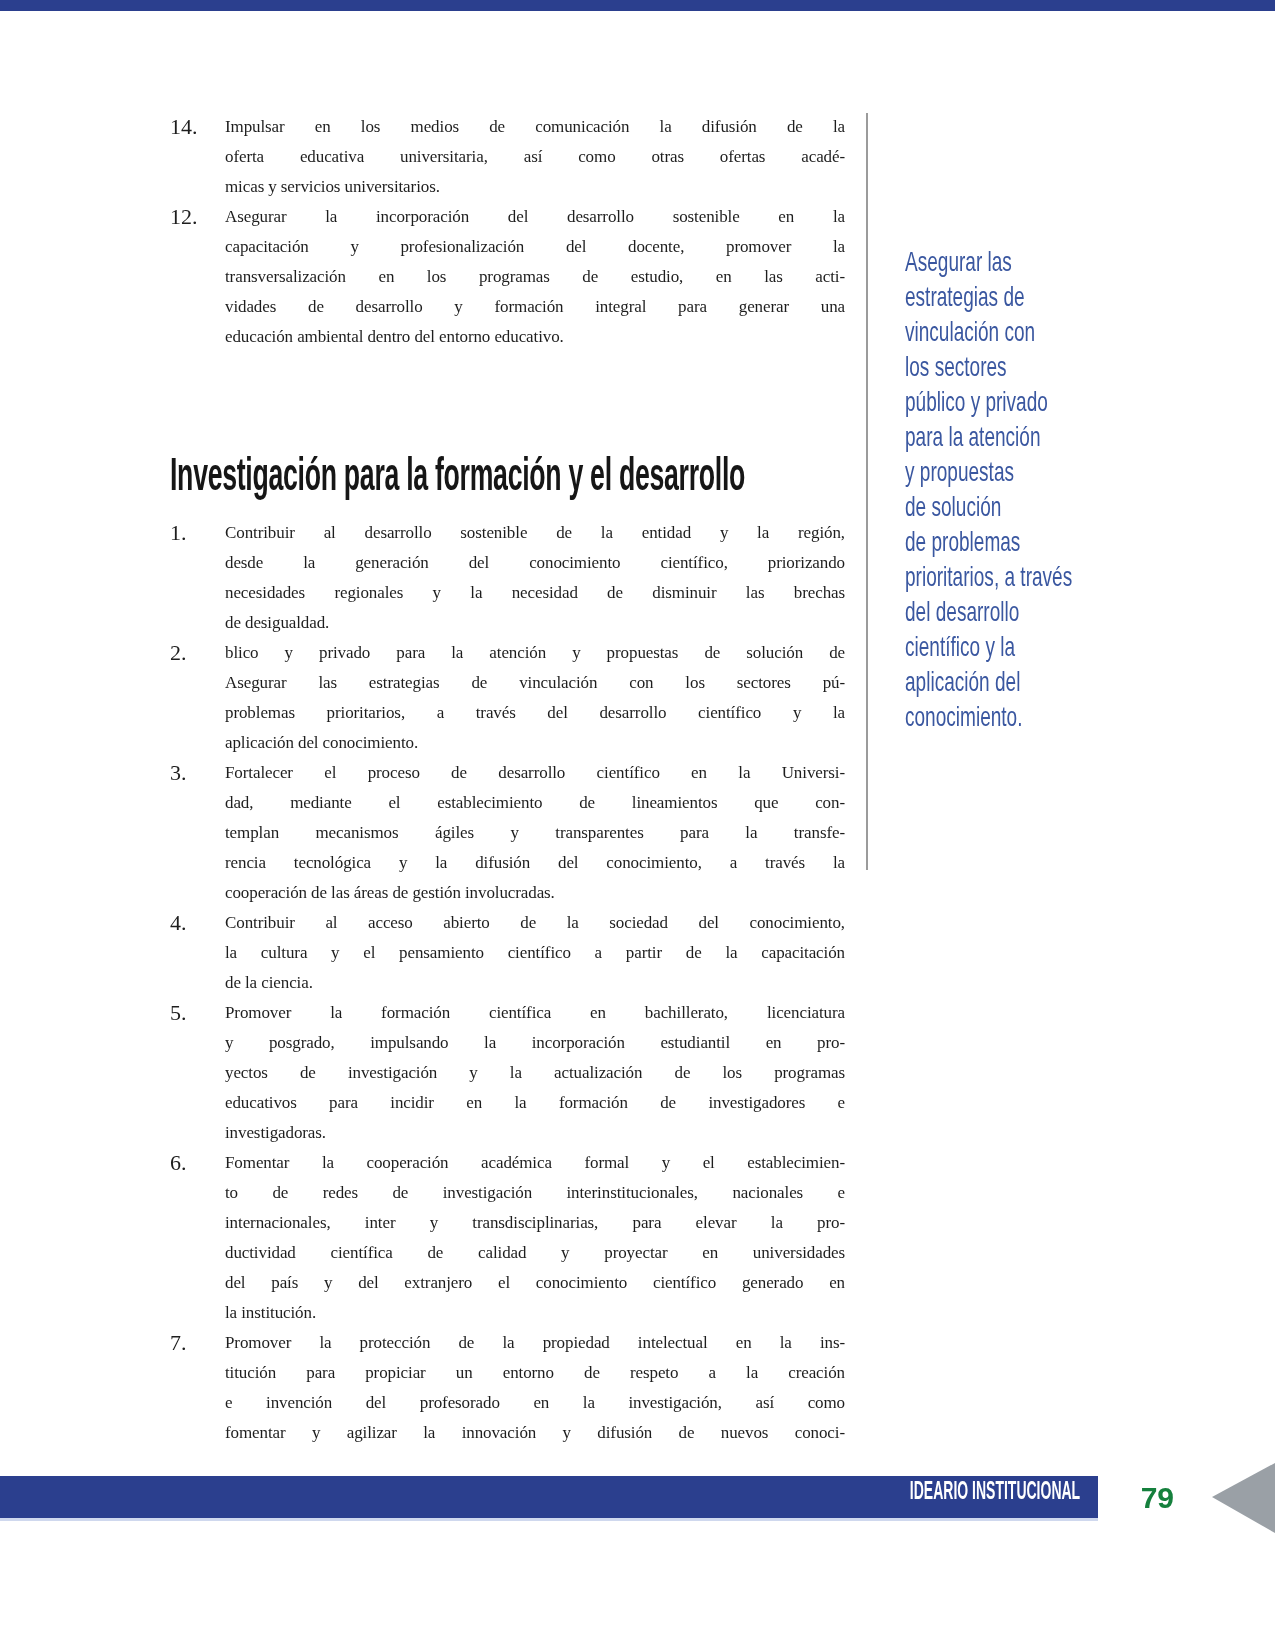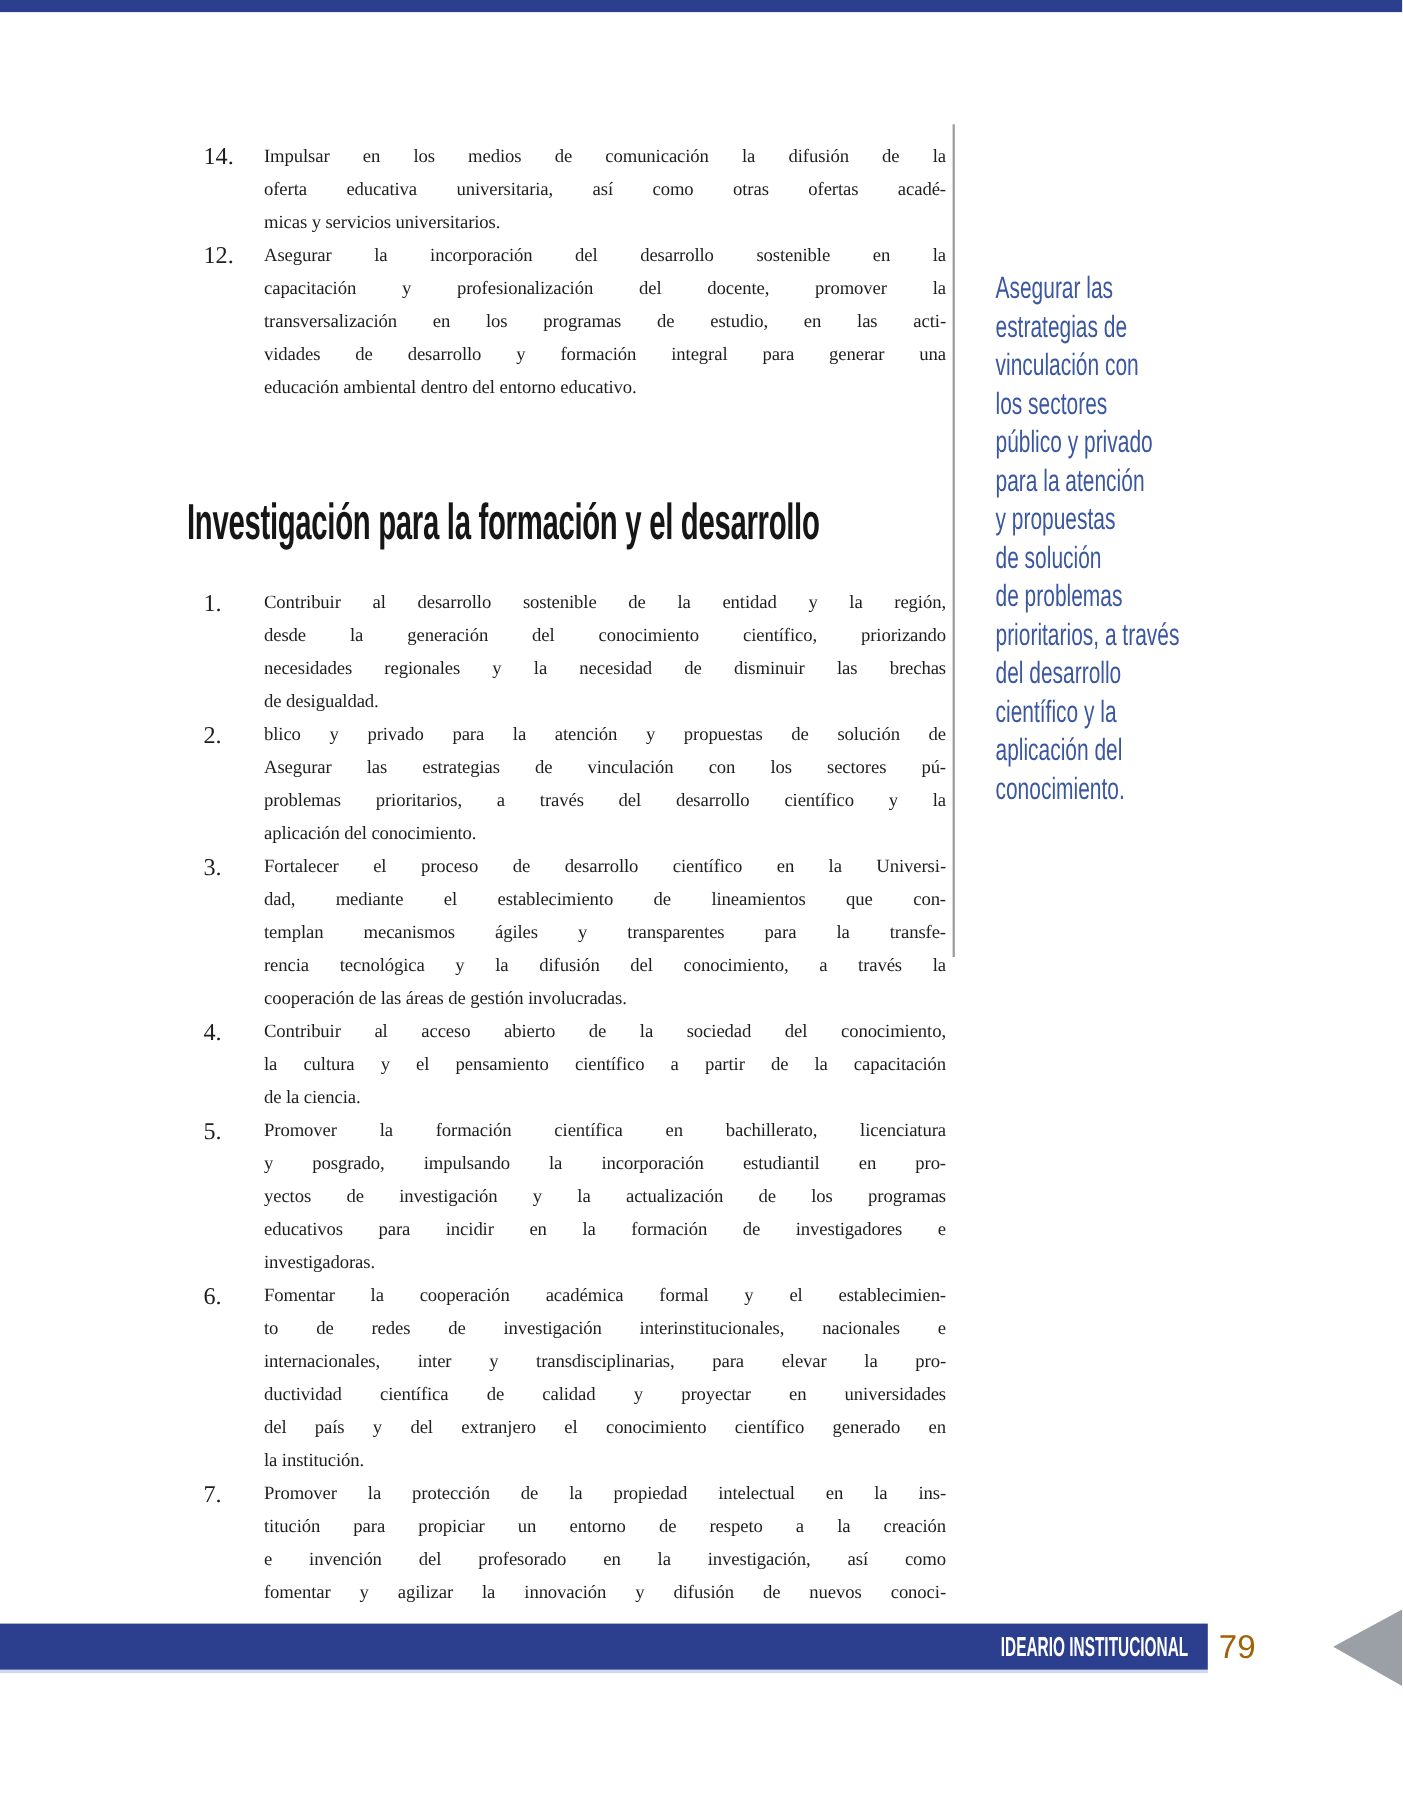--- a/index.html
+++ b/index.html
@@ -11,21 +11,21 @@
     --text:#1e1e1e;
   }
   html,body{margin:0;padding:0;background:#ffffff;}
   .page{
     position:relative;width:1275px;height:1650px;background:#ffffff;
     overflow:hidden;font-family:"Liberation Serif",serif;color:var(--text);
   }
   .top-rule{position:absolute;left:0;top:0;width:1275px;height:11px;background:var(--navy);}
   
   .main{position:absolute;left:170px;top:0;width:676px;}
-  .list{position:absolute;left:0;margin:15px;padding:0;width:676px;}
+  .list{position:absolute;left:0;margin:0;padding:0;width:676px;}
   #list-continued{top:112px;}
   #list-research{top:518px;}
   .item{display:flex;}
   .num{width:55px;flex:0 0 55px;font-size:22px;line-height:30px;text-align:left;}
   .body{width:620px;flex:0 0 620px;}
   .line{
     font-size:17px;line-height:30px;height:30px;overflow:hidden;
     text-align:justify;text-align-last:justify;letter-spacing:-0.1px;
   }
   .line.last{text-align:center;text-align-last:left;}
@@ -39,32 +39,32 @@
   .divider{position:absolute;left:866px;top:113px;width:2px;height:757px;background:var(--divider-gray);}
   .quote{
     position:absolute;left:905px;top:244px;width:400px;
     font-family:"Liberation Sans",sans-serif;color:var(--quote-blue);
     transform:scaleX(0.68);transform-origin:left top;
   }
   .qline{font-size:28px;line-height:35px;height:35px;white-space:nowrap;}
   
   .footer-bar{
     position:absolute;left:0;top:1476px;width:1098px;height:42px;background:var(--navy);
-    display:flex;align-items:center;justify-content:flex-end;
+    display:flex;align-items:flex-start;justify-content:flex-end;
     padding-right:18px;box-sizing:border-box;
   }
   .footer-underline{position:absolute;left:0;top:1518px;width:1098px;height:3px;background:var(--underline);}
   .footer-label{
     font-family:"Liberation Sans",sans-serif;font-weight:700;color:#ffffff;
     font-size:25px;white-space:nowrap;transform:scaleX(0.56);transform-origin:right center;
   }
   .page-number{
     position:absolute;left:1108px;top:1480px;width:66px;height:36px;
-    text-align:left;font-family:"Liberation Sans",sans-serif;font-weight:400;
-    font-size:30px;line-height:36px;color:#a16207;
+    text-align:right;font-family:"Liberation Sans",sans-serif;font-weight:700;
+    font-size:30px;line-height:36px;color:#15803d;
   }
   .corner-triangle{
     position:absolute;left:1212px;top:1463px;width:63px;height:70px;
     background:var(--triangle-gray);
     clip-path:polygon(100% 0,0 48.5%,100% 100%);
   }
 </style>
 </head>
 <body>
 

